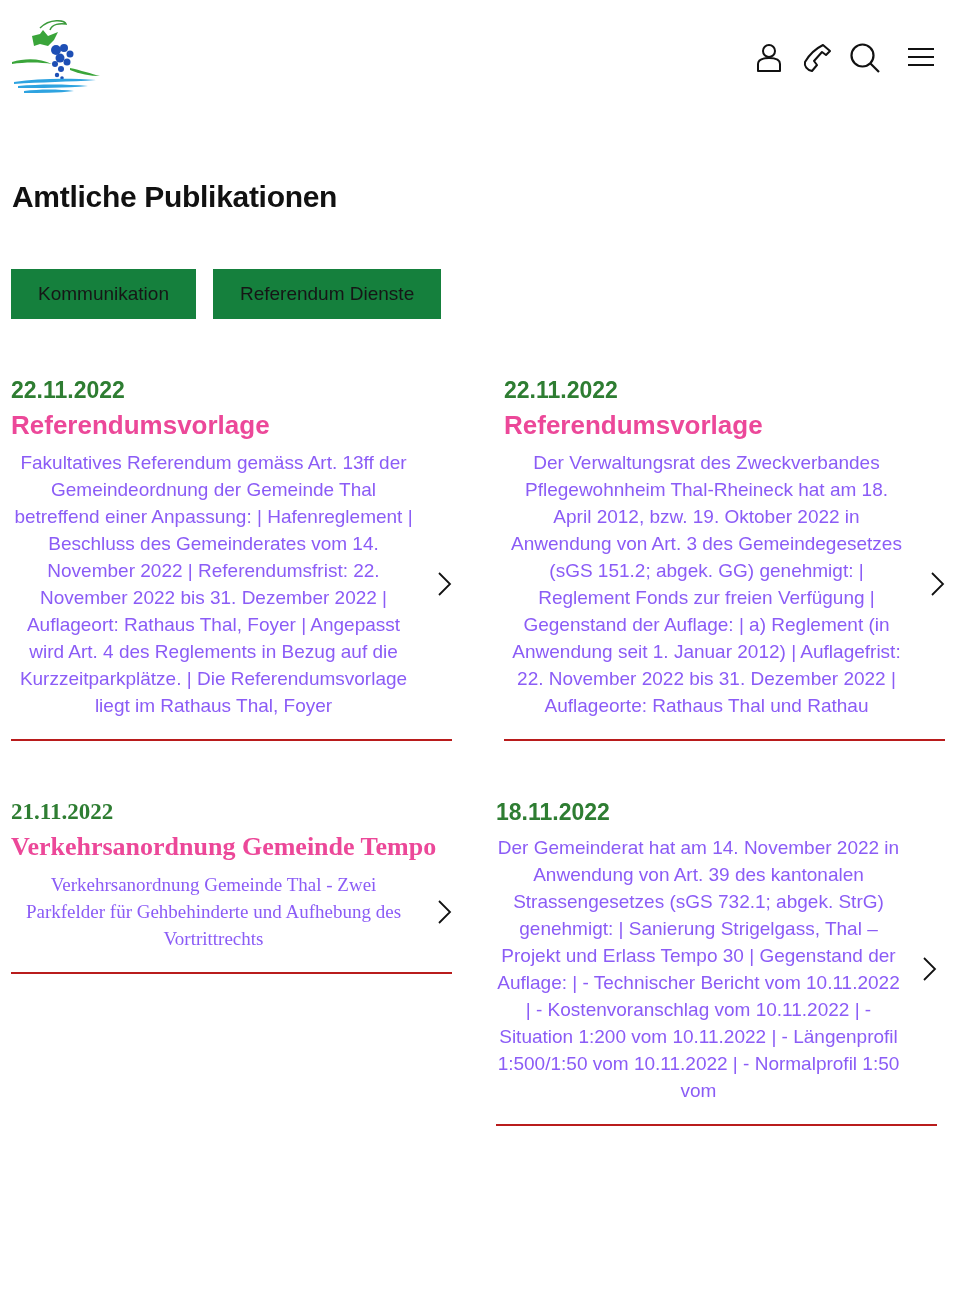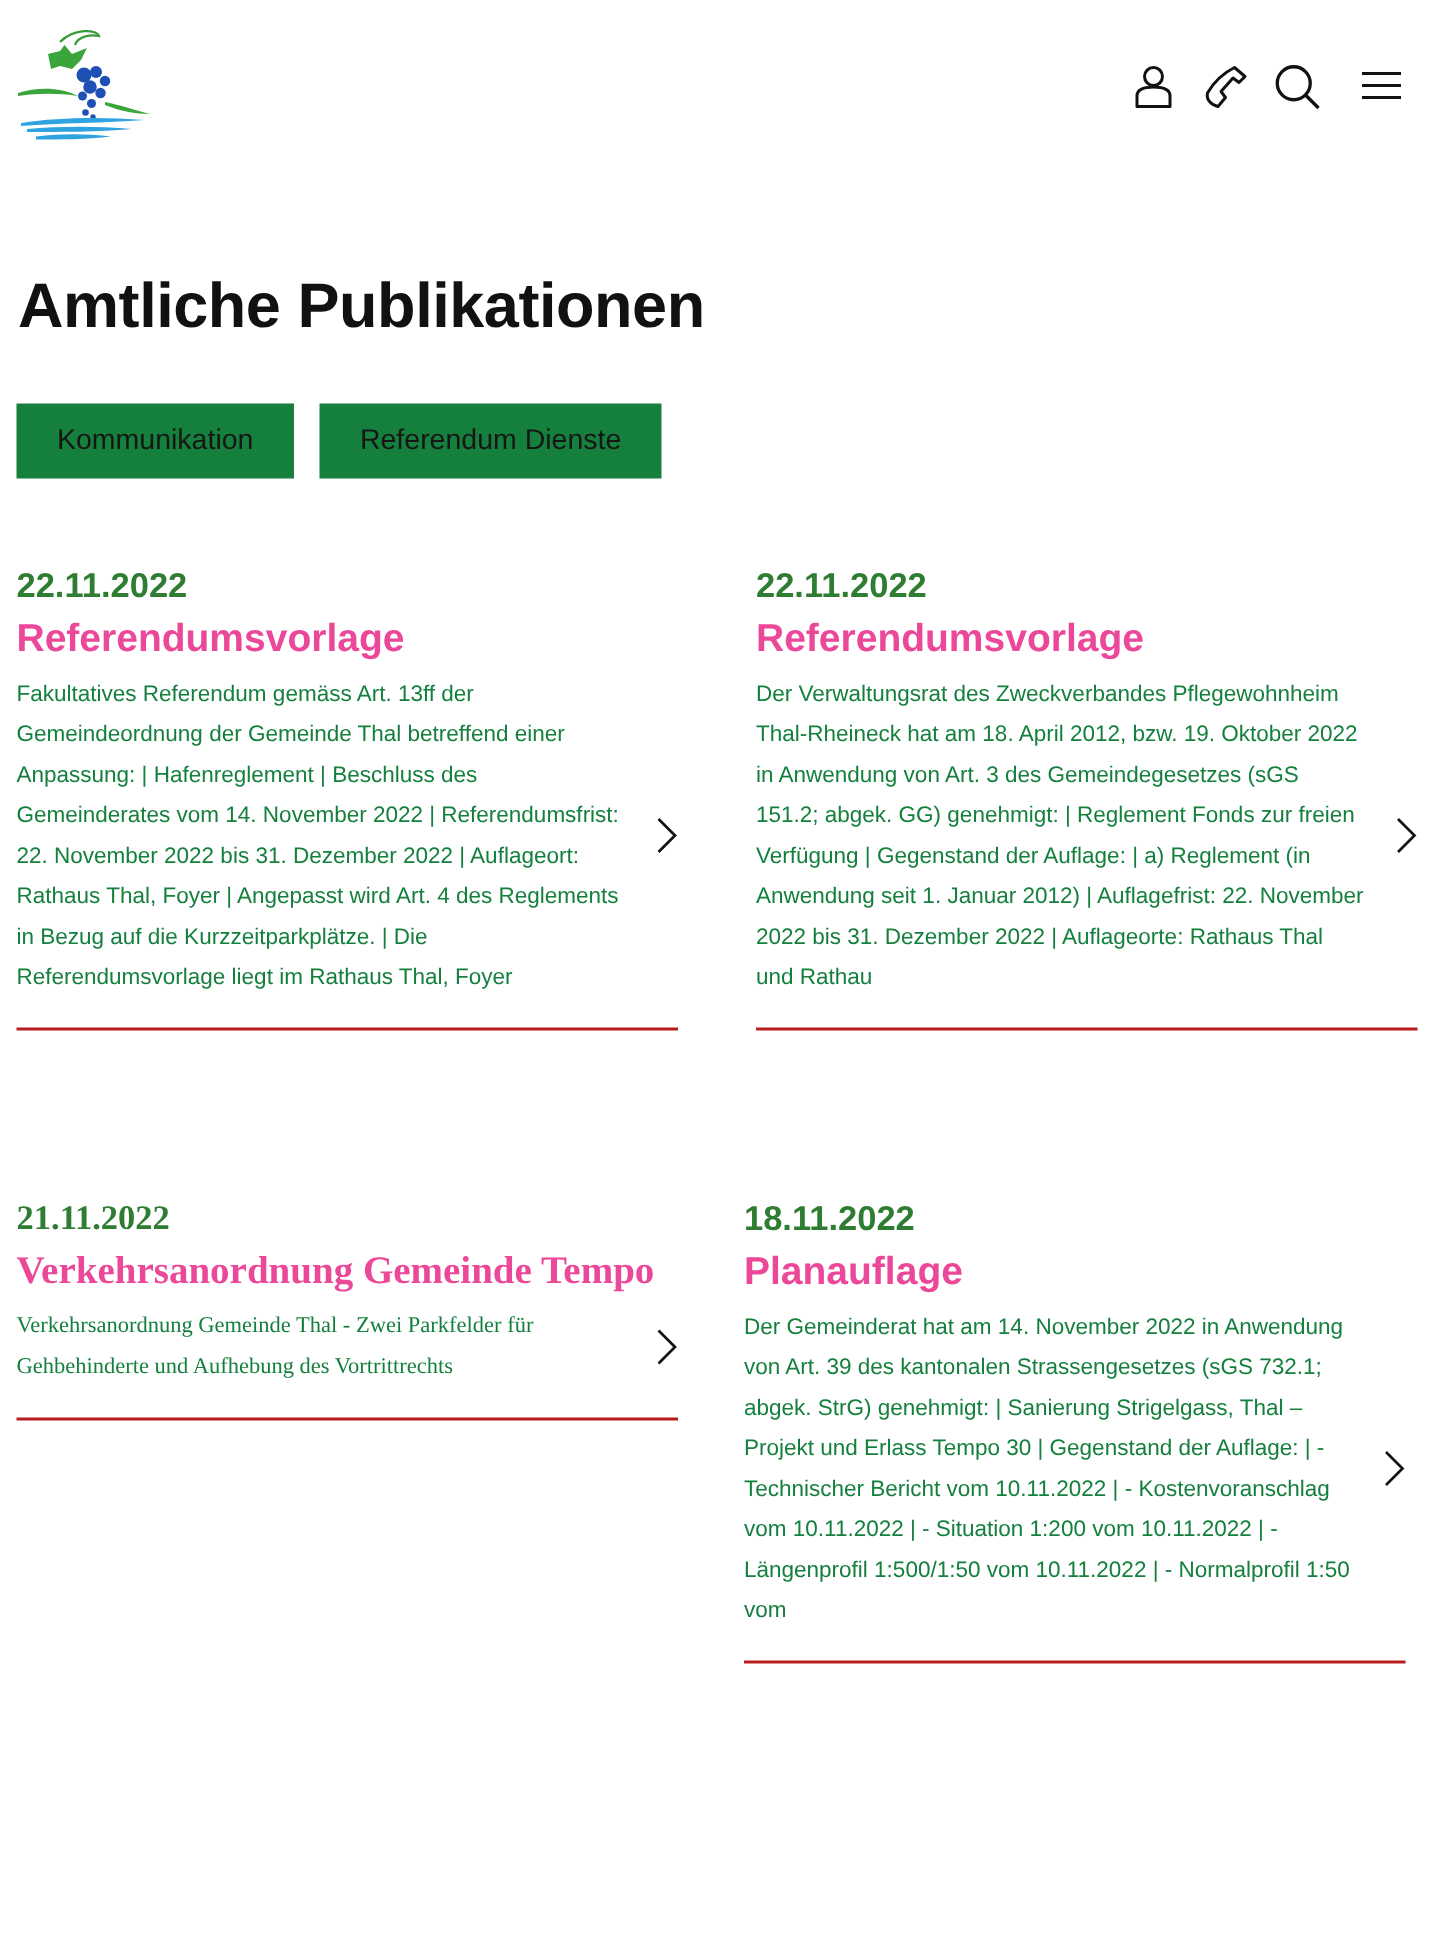--- a/index.html
+++ b/index.html
@@ -5,30 +5,30 @@
     * { box-sizing: border-box; margin: 0; padding: 0; }
     html, body { width: 960px; height: 1300px; background: #ffffff; }
     body { font-family: "Liberation Sans", "DejaVu Sans", sans-serif; color: #161616; position: relative; overflow: hidden; }
 
     .header { position: absolute; top: 0; left: 0; width: 960px; height: 110px; }
     .logo { position: absolute; left: 10px; top: 18px; width: 92px; height: 80px; }
     .header-icons { position: absolute; top: 40px; right: 22px; display: flex; gap: 14px; align-items: center; }
     .hicon { width: 34px; height: 36px; display: flex; align-items: center; justify-content: center; cursor: pointer; }
     .hicon svg { width: 32px; height: 32px; }
 
-    .page-title { position: absolute; left: 12px; top: 180px; font-size: 42px; font-weight: 700; letter-spacing: -0.3px; color: #111; }
+    .page-title { position: absolute; left: 12px; top: 180px; font-size: 30px; font-weight: 700; letter-spacing: -0.3px; color: #111; }
 
     .filters { position: absolute; left: 11px; top: 269px; display: flex; gap: 17px; }
     .filter-btn { background: #15803d; height: 50px; padding: 0 27px; display: flex; align-items: center; font-size: 19px; color: #161616; cursor: pointer; border: none; font-family: "Liberation Sans", "DejaVu Sans", sans-serif; }
 
     .card { position: absolute; width: 441px; border-bottom: 2px solid #b91c1c; }
     .card .date { font-size: 23px; font-weight: 700; color: #2e7d32; line-height: 28px; }
     .card .title { font-size: 26px; font-weight: 700; color: #ec4899; line-height: 32px; margin-top: 5px; }
     .card .body { display: flex; align-items: center; margin-top: 8px; padding-bottom: 20px; }
-    .card .text { font-size: 15px; line-height: 27px; color: #15803d; width: 405px; }
+    .card .text { font-size: 19px; line-height: 27px; color: #8b5cf6; width: 405px; text-align: center; }
     .card .chev { width: 36px; display: flex; justify-content: flex-end; }
     .card .chev svg { width: 16px; height: 26px; }
 
     #card-0 { left: 11px; top: 376px; }
     #card-1 { left: 504px; top: 376px; }
     #card-2 { left: 11px; top: 798px; font-family: Liberation Serif, serif; }
     #card-3 { left: 496px; top: 798px; }
   </style>
 </head>
 <body>
@@ -129,21 +129,20 @@
     <div class="chev">
       <svg viewBox="0 0 16 26" fill="none" stroke="#111" stroke-width="1.8">
           <polyline points="3,2 14,13 3,24"></polyline>
         </svg>
     </div>
   </div>
 </div>
 
 <div class="card" id="card-3">
   <div class="date">18.11.2022</div>
-  <div class="title">Planauflage</div>
   <div class="body">
     <div class="text">Der Gemeinderat hat am 14. November 2022 in Anwendung von Art. 39 des kantonalen Strassengesetzes (sGS 732.1; abgek. StrG) genehmigt: | Sanierung Strigelgass, Thal – Projekt und Erlass Tempo 30 | Gegenstand der Auflage: | - Technischer Bericht vom 10.11.2022 | - Kostenvoranschlag vom 10.11.2022 | - Situation 1:200 vom 10.11.2022 | - Längenprofil 1:500/1:50 vom 10.11.2022 | - Normalprofil 1:50 vom</div>
     <div class="chev">
       <svg viewBox="0 0 16 26" fill="none" stroke="#111" stroke-width="1.8">
           <polyline points="3,2 14,13 3,24"></polyline>
         </svg>
     </div>
   </div>
 </div>
 

